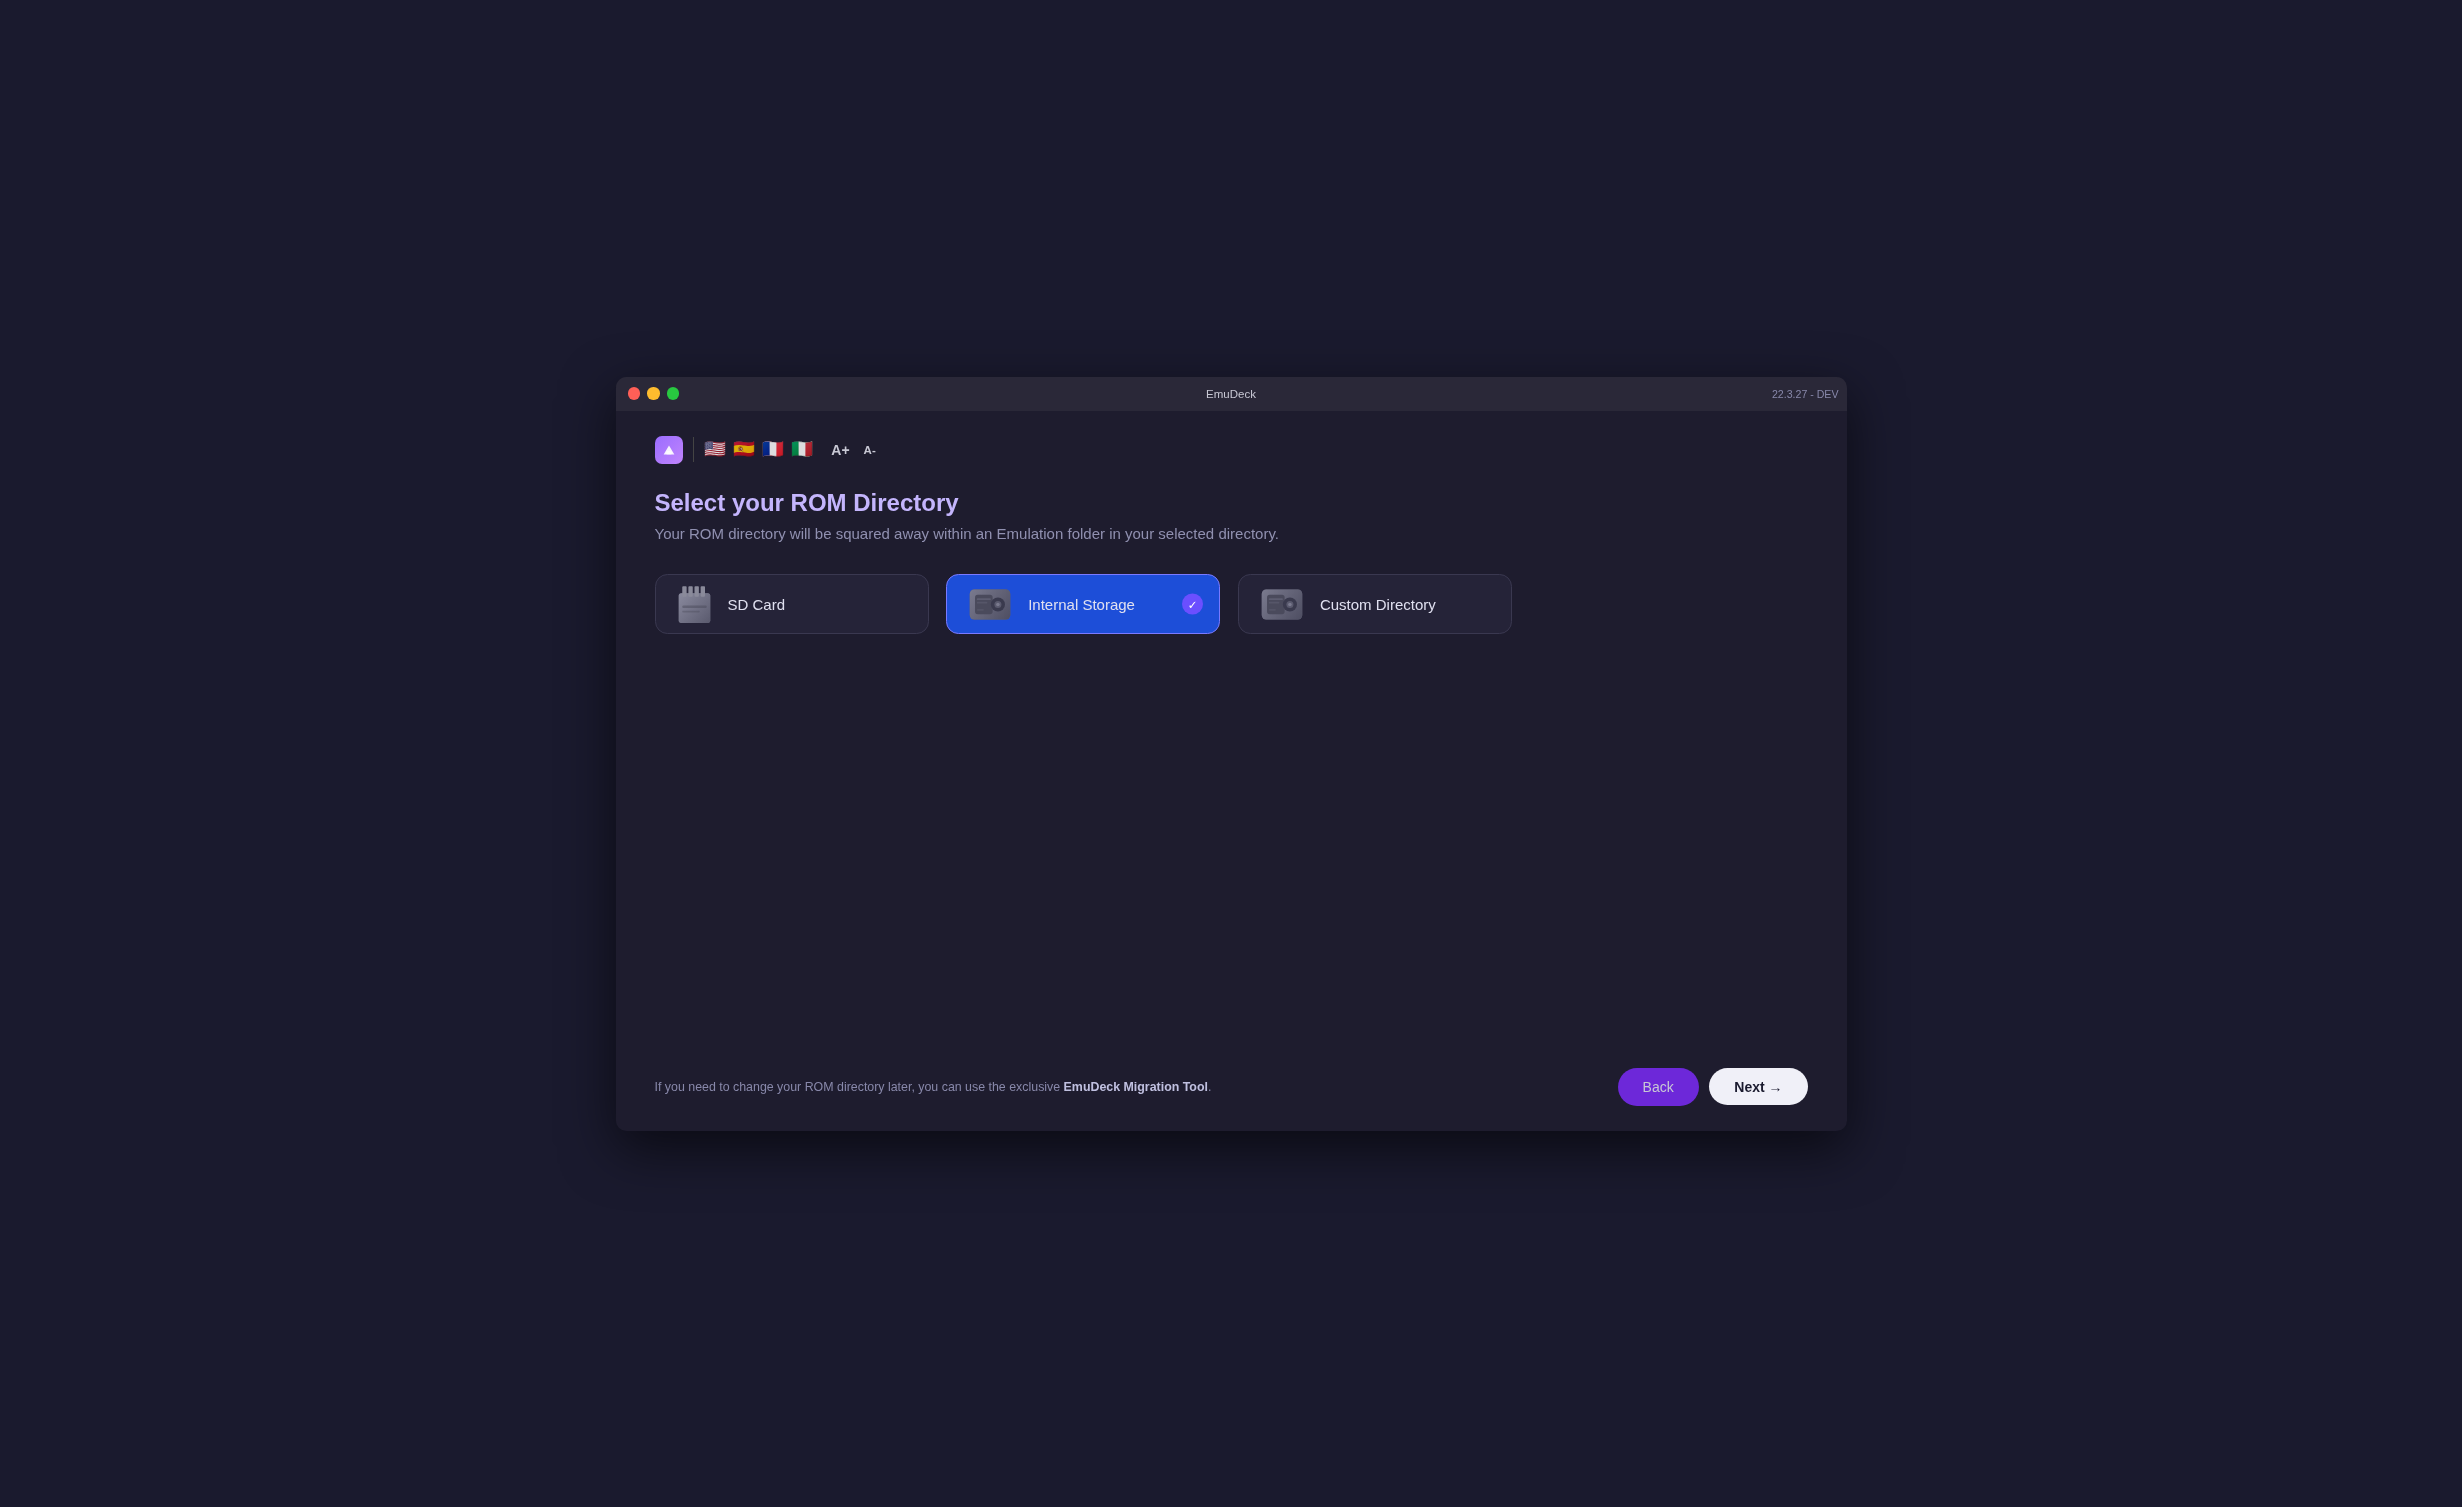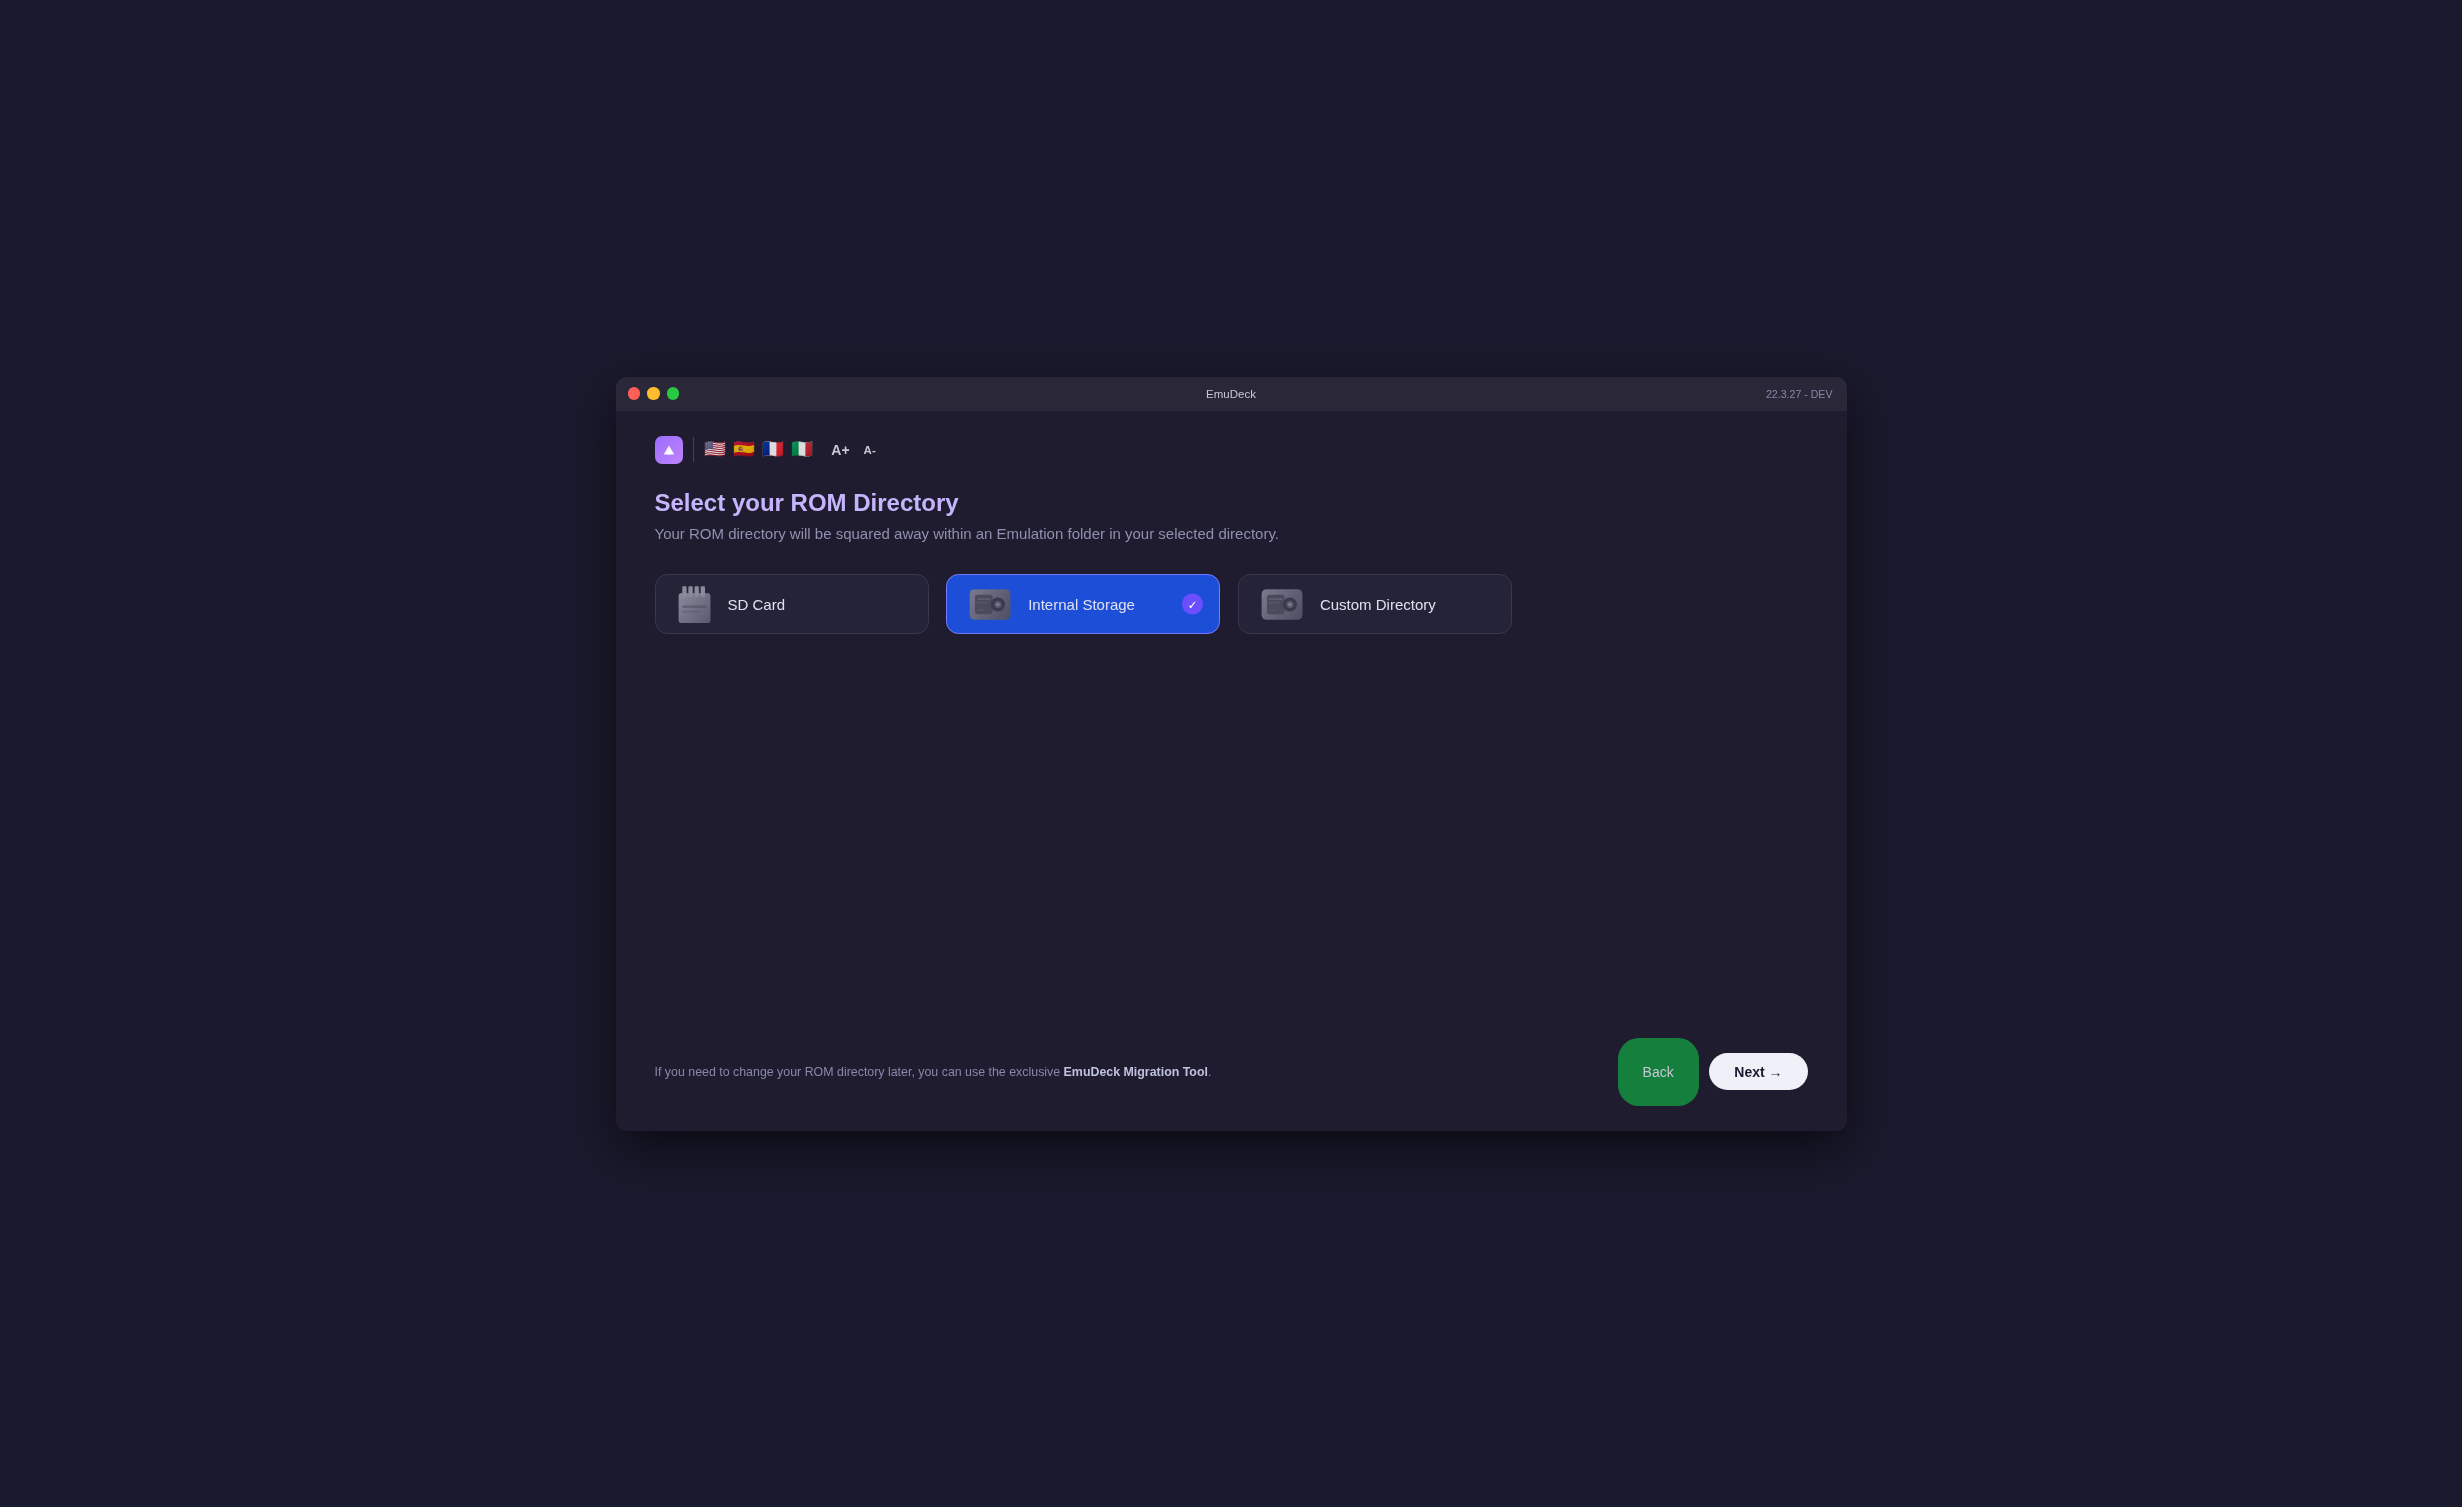--- a/index.html
+++ b/index.html
@@ -56,21 +56,21 @@
       position: absolute;
       left: 50%;
       transform: translateX(-50%);
       color: #c8c8d4;
       font-size: 11.5px;
       font-weight: 500;
     }
 
     .version-badge {
       position: absolute;
-      right: 14px;
+      right: 8px;
       color: #8888aa;
       font-size: 10.6px;
     }
 
     .content {
       flex: 1;
       padding: 25px 39px 0 39px;
       display: flex;
       flex-direction: column;
       overflow: hidden;
@@ -219,26 +219,26 @@
       font-weight: 600;
     }
 
     .footer-buttons {
       display: flex;
       gap: 10.6px;
       align-items: center;
     }
 
     .btn-back {
-      background: #15803d;
+      background: #6d28d9;
       border: none;
       color: #c8c8d4;
       font-size: 14px;
       font-weight: 500;
-      padding: 26px 25px;
+      padding: 11px 25px;
       border-radius: 21px;
       cursor: pointer;
       transition: background 0.2s;
     }
 
     .btn-next {
       background: #f0f0f8;
       border: none;
       color: #1a1a2e;
       font-size: 14px;

